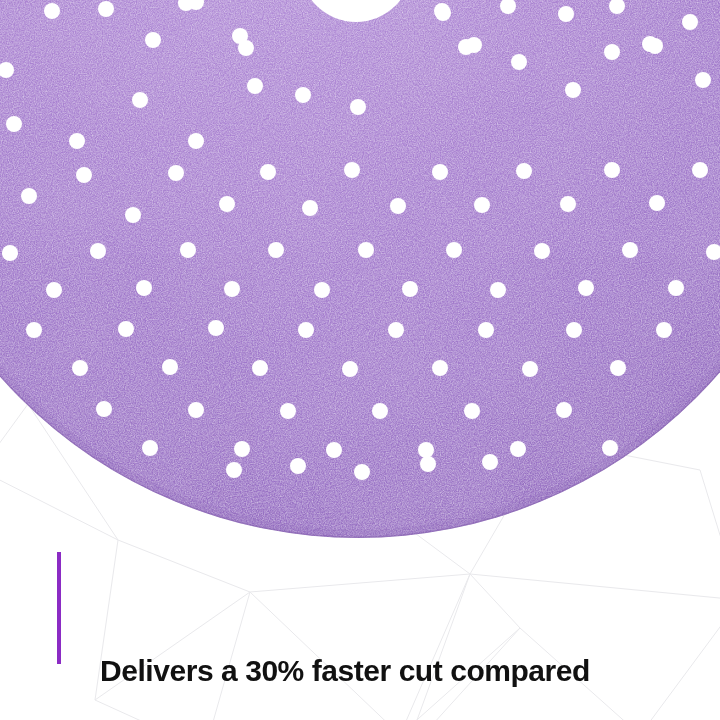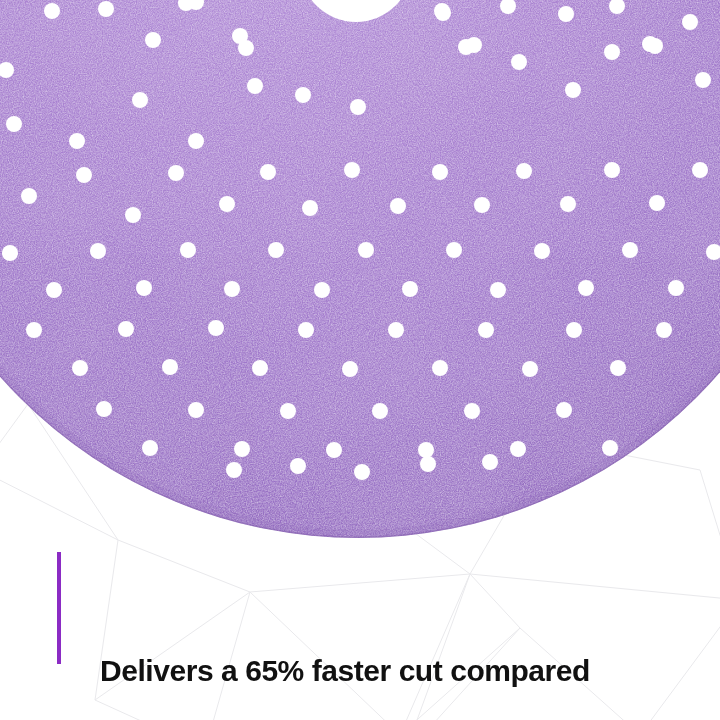--- a/index.html
+++ b/index.html
@@ -253,18 +253,18 @@
         <circle cx="428" cy="464" r="8" fill="#ffffff"></circle>
         <circle cx="490" cy="462" r="8" fill="#ffffff"></circle>
       </g>
 
     <circle id="center-hole" cx="356" cy="-34" r="56" fill="#ffffff"></circle>
   </svg>
 
   <div id="caption-block">
     <div id="accent-bar" style="background: rgb(139, 43, 196);"></div>
     <div id="caption-text" style="color: rgb(17, 17, 17);">
-      <span class="caption-line">Delivers a 65% faster cut compared</span>
+      <span class="caption-line">Delivers a 30% faster cut compared</span>
       
     </div>
   </div>
 
 </div>
 
 </body></html>

